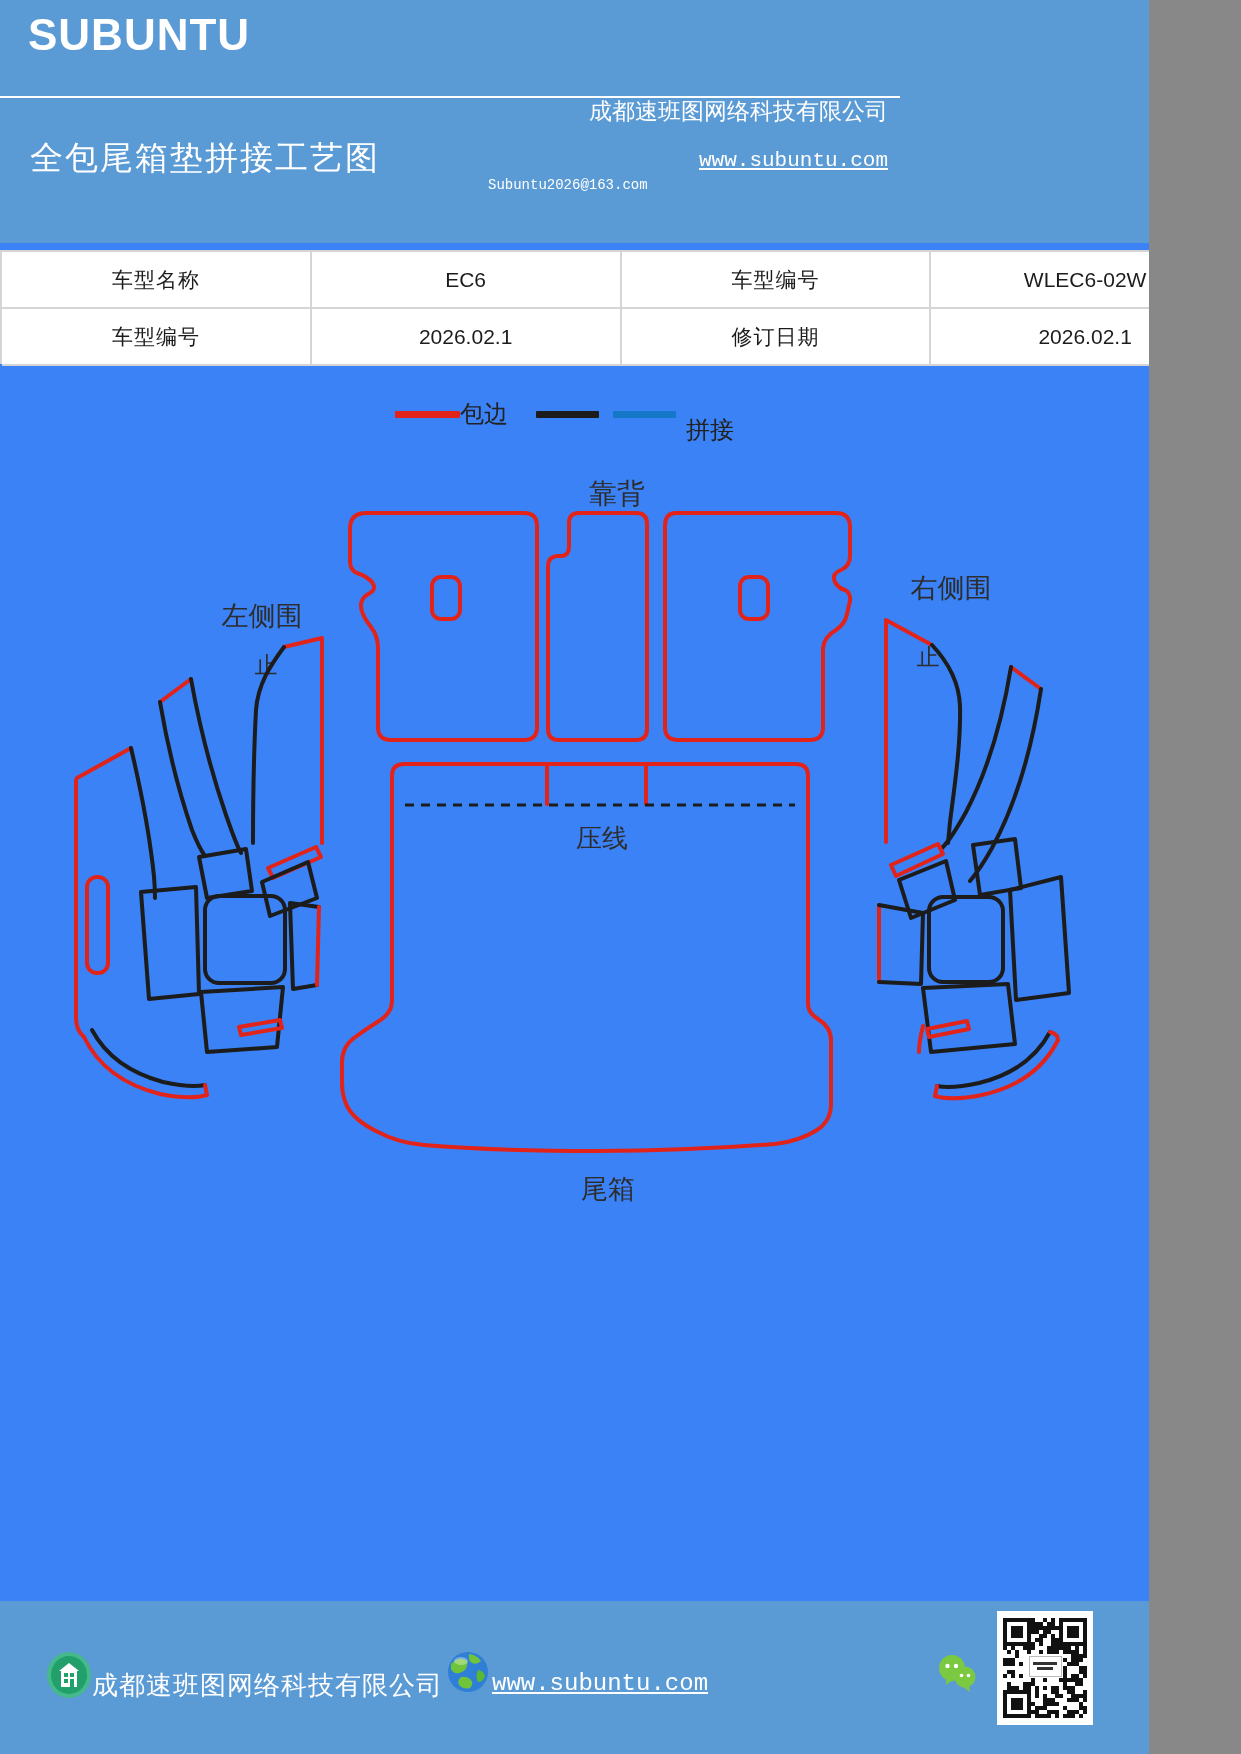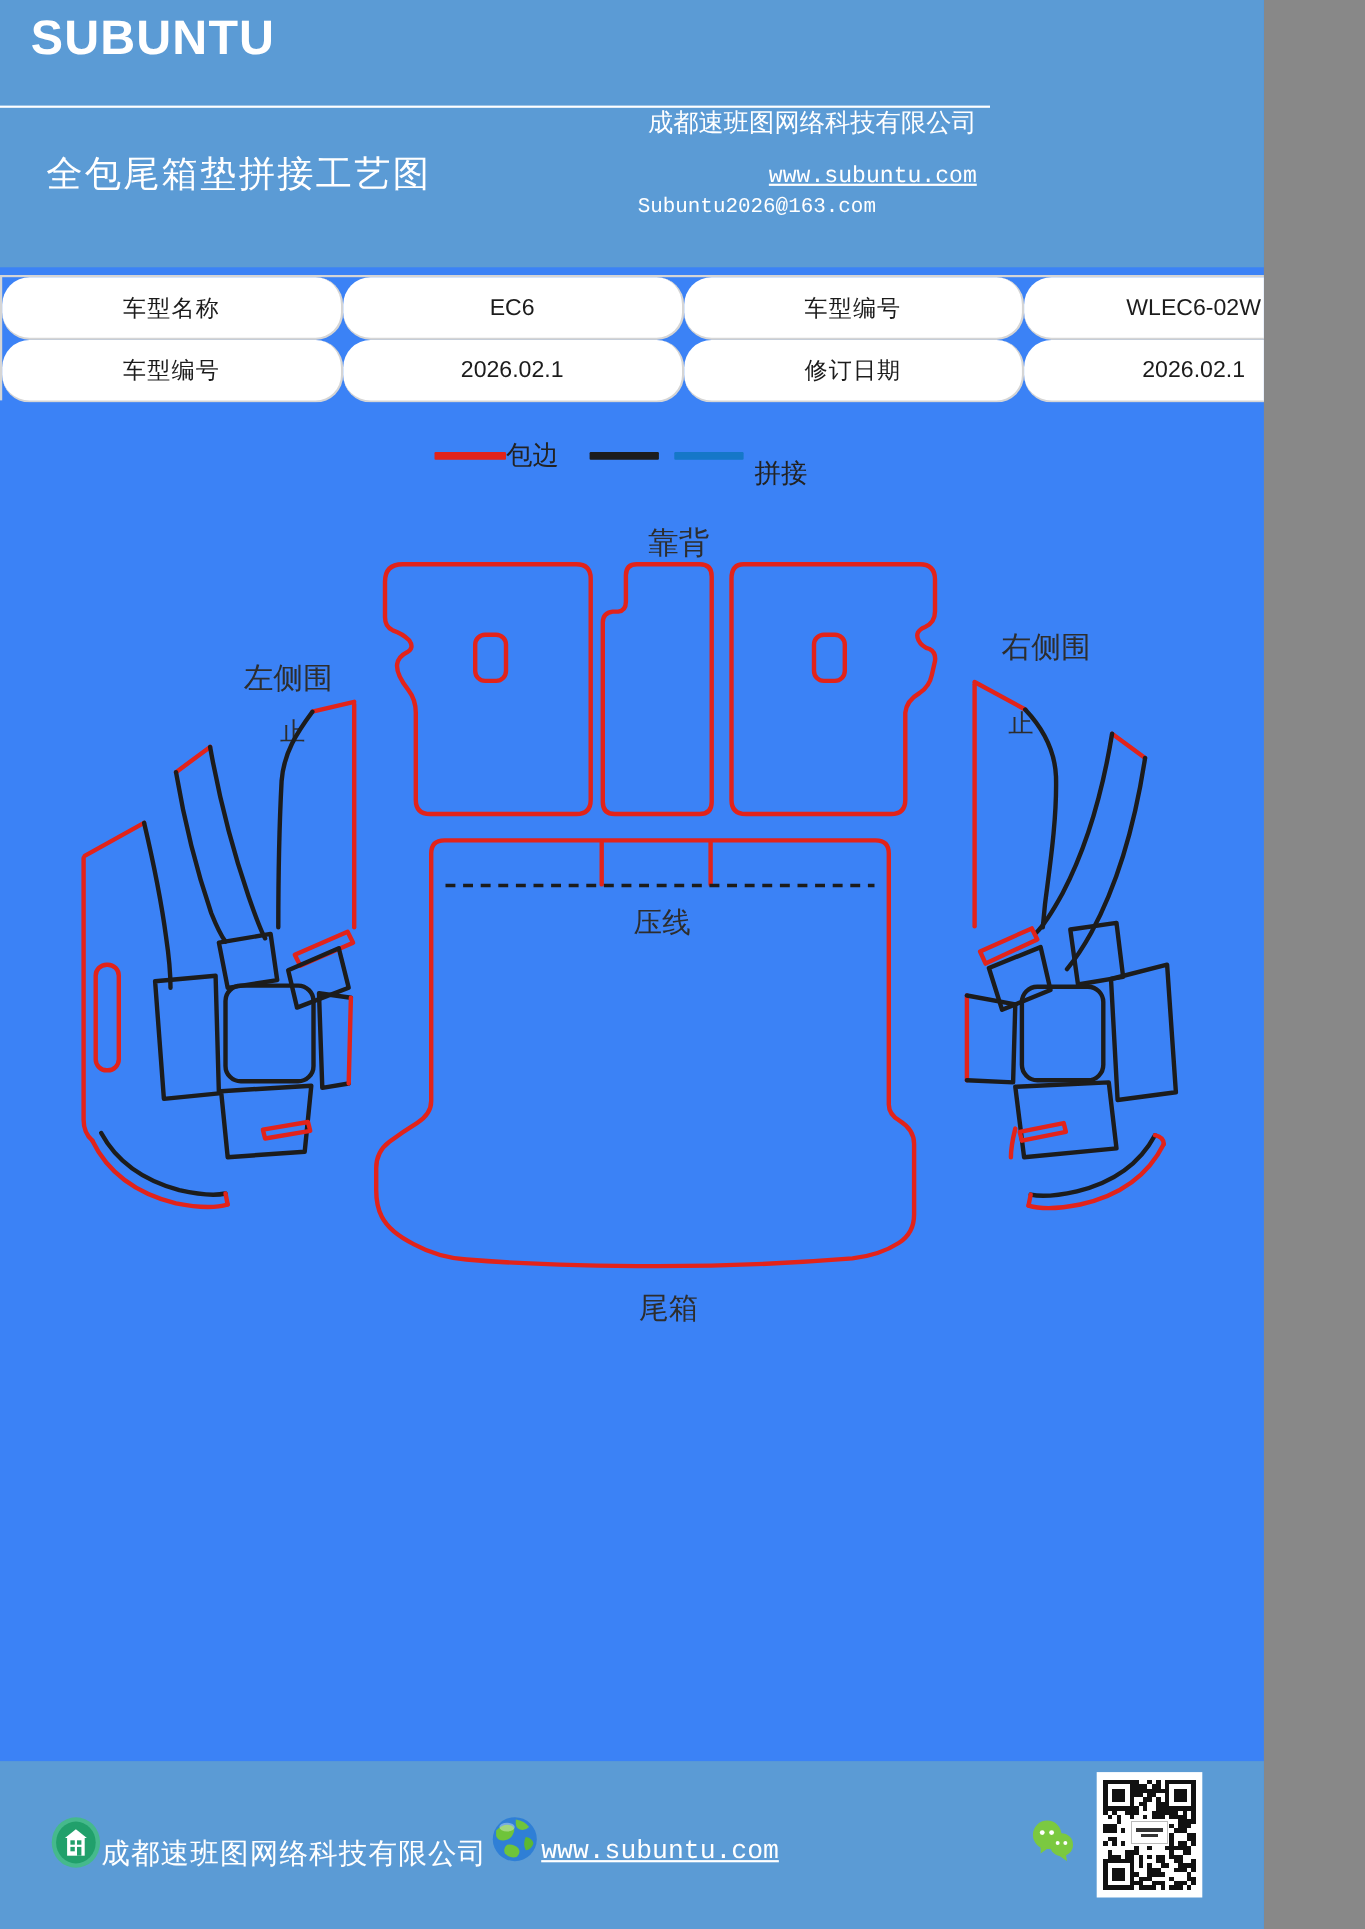--- a/index.html
+++ b/index.html
@@ -6,33 +6,33 @@
   .page{position:relative;width:1149px;height:1754px;background:#3b82f6;overflow:hidden;
         font-family:"Liberation Sans",sans-serif;color:#1c1c1c;}
   .abs{position:absolute;}
 
   
   .top-bar{left:0;top:0;width:1241px;height:243px;background:#5b9bd5;}
   .logo{left:28px;top:10px;font-size:44px;font-weight:800;color:#fff;letter-spacing:1px;}
   .hr-line{left:0;top:96px;width:900px;height:2px;background:#fff;}
   .hdr-company{left:488px;top:96px;width:400px;text-align:right;color:#fff;font-size:23px;
                font-family:"Liberation Serif",serif;}
-  .doc-title{left:42px;top:136px;font-size:33px;color:#fff;font-family:Liberation Mono, monospace;letter-spacing:2px;}
+  .doc-title{left:30px;top:136px;font-size:33px;color:#fff;font-family:Liberation Mono, monospace;letter-spacing:2px;}
   .hdr-site{left:488px;top:149px;width:400px;text-align:right;color:#fff;font-size:21px;
             font-family:"Liberation Mono",monospace;text-decoration:underline;}
-  .hdr-mail{left:488px;top:177px;width:400px;text-align:center;color:#fff;font-size:19px;
+  .hdr-mail{left:488px;top:177px;width:400px;text-align:left;color:#fff;font-size:14px;
             font-family:"Liberation Mono",monospace;}
   .sop{left:928px;top:52px;width:165px;text-align:center;font-size:90px;font-weight:700;color:#fff;}
 
   
   .info-table{left:0px;top:250px;width:1241px;height:114px;display:grid;
               grid-template-columns:25% 25% 25% 25%;grid-template-rows:57px 57px;
               border-top:2px solid #d5d5d5;border-left:2px solid #d5d5d5;box-sizing:border-box;}
   .cell{border-right:2px solid #d5d5d5;border-bottom:2px solid #d5d5d5;
-        display:flex;align-items:center;justify-content:center;font-size:21px;background:#fff;border-radius:25px;}
+        display:flex;align-items:center;justify-content:center;font-size:21px;background:#fff;}
   .cell.lbl{font-family:"Liberation Serif",serif;letter-spacing:1px;}
 
   
   .legend{left:395px;top:400px;height:28px;display:flex;align-items:center;}
   .swatch{height:7px;border-radius:1px;}
   .legend .t{font-size:24px;font-family:"Liberation Serif",serif;color:#222;}
 
   
   svg text{font-family:"Liberation Serif",serif;fill:#2d2d2d;}
   .red{stroke:#e2231a;fill:none;stroke-width:4;stroke-linecap:round;stroke-linejoin:round;}

